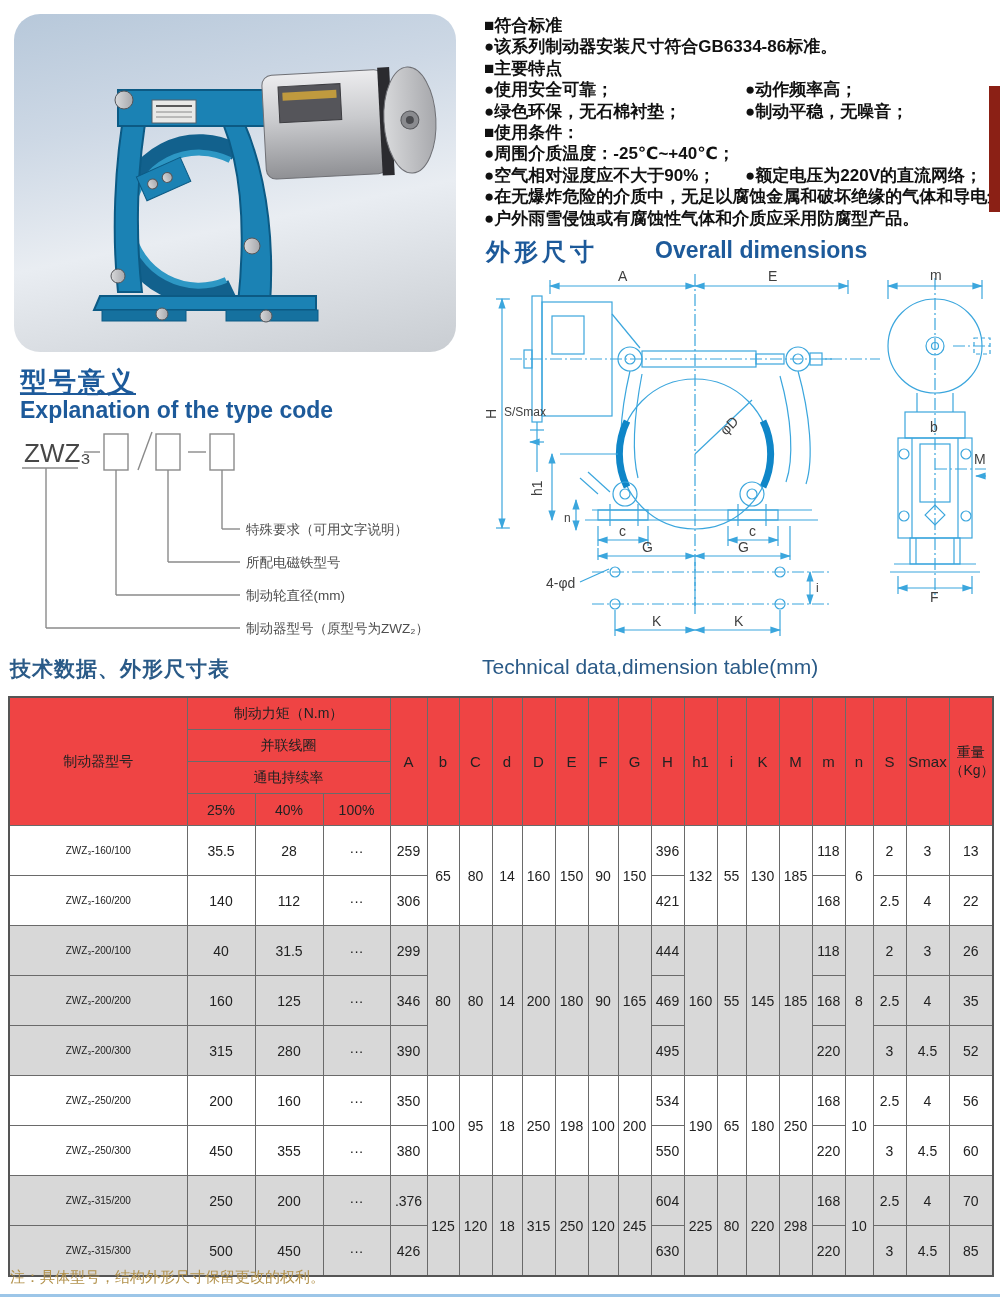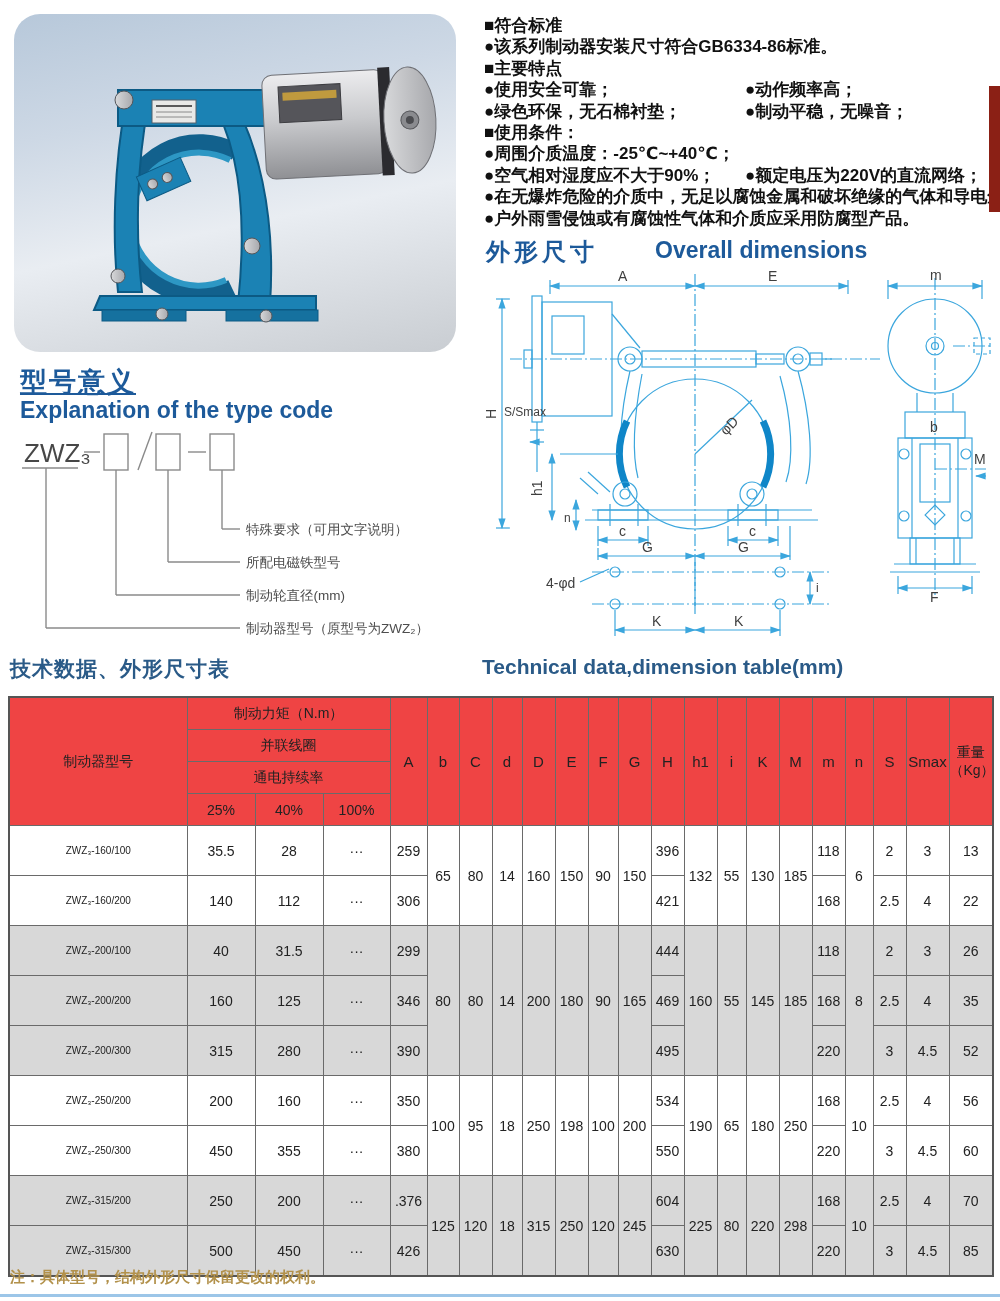--- a/index.html
+++ b/index.html
@@ -32,31 +32,31 @@
   .tc-title-en{left:20px;top:397px;font-size:23px;font-weight:bold;color:var(--blue);text-align:right;}
   .tc-svg{left:16px;top:426px;}
 
   
   .dim-title-cn{left:486px;top:236px;font-size:24px;font-weight:bold;color:var(--blue);letter-spacing:4px;}
   .dim-title-en{left:655px;top:237px;font-size:23px;font-weight:bold;color:var(--blue);}
   .drawing-svg{left:480px;top:264px;}
 
   
   .tbl-title-cn{left:10px;top:655px;font-size:21px;font-weight:bold;color:var(--tblblue);letter-spacing:1px;}
-  .tbl-title-en{left:482px;top:655px;font-size:21px;font-weight:bold;color:var(--tblblue);}
+  .tbl-title-en{left:482px;top:655px;font-size:21px;font-weight:normal;color:var(--tblblue);}
   .tbl-wrap{left:8px;top:696px;}
   table{border-collapse:collapse;table-layout:fixed;width:984px;font-size:14px;border:2px solid #555;}
   th,td{border:1px solid #6a6a6a;text-align:center;vertical-align:middle;padding:0;font-weight:normal;color:#222;}
   thead th{background:#ef4444;height:31px;font-size:14px;}
   thead th.dimcol{font-size:15px;}
   tbody td{height:49px;background:#ffffff;}
   tbody tr.shade td{background:#d8d8d8;}
   td.model{font-size:10px;}
 
-  .note{left:10px;top:1268px;font-size:15px;font-weight:bold;color:#b2914b;}
+  .note{left:10px;top:1268px;font-size:15px;font-weight:normal;color:#b2914b;}
   .bottomline{left:0;top:1294px;width:1000px;height:3px;background:#9cc6e8;}
 
   text{font-family:"Liberation Sans","DejaVu Sans",sans-serif;}
 </style>
 </head>
 <body>
 
 <div class="abs photo">
   <svg width="442" height="338" viewBox="0 0 442 338">
     <defs>

